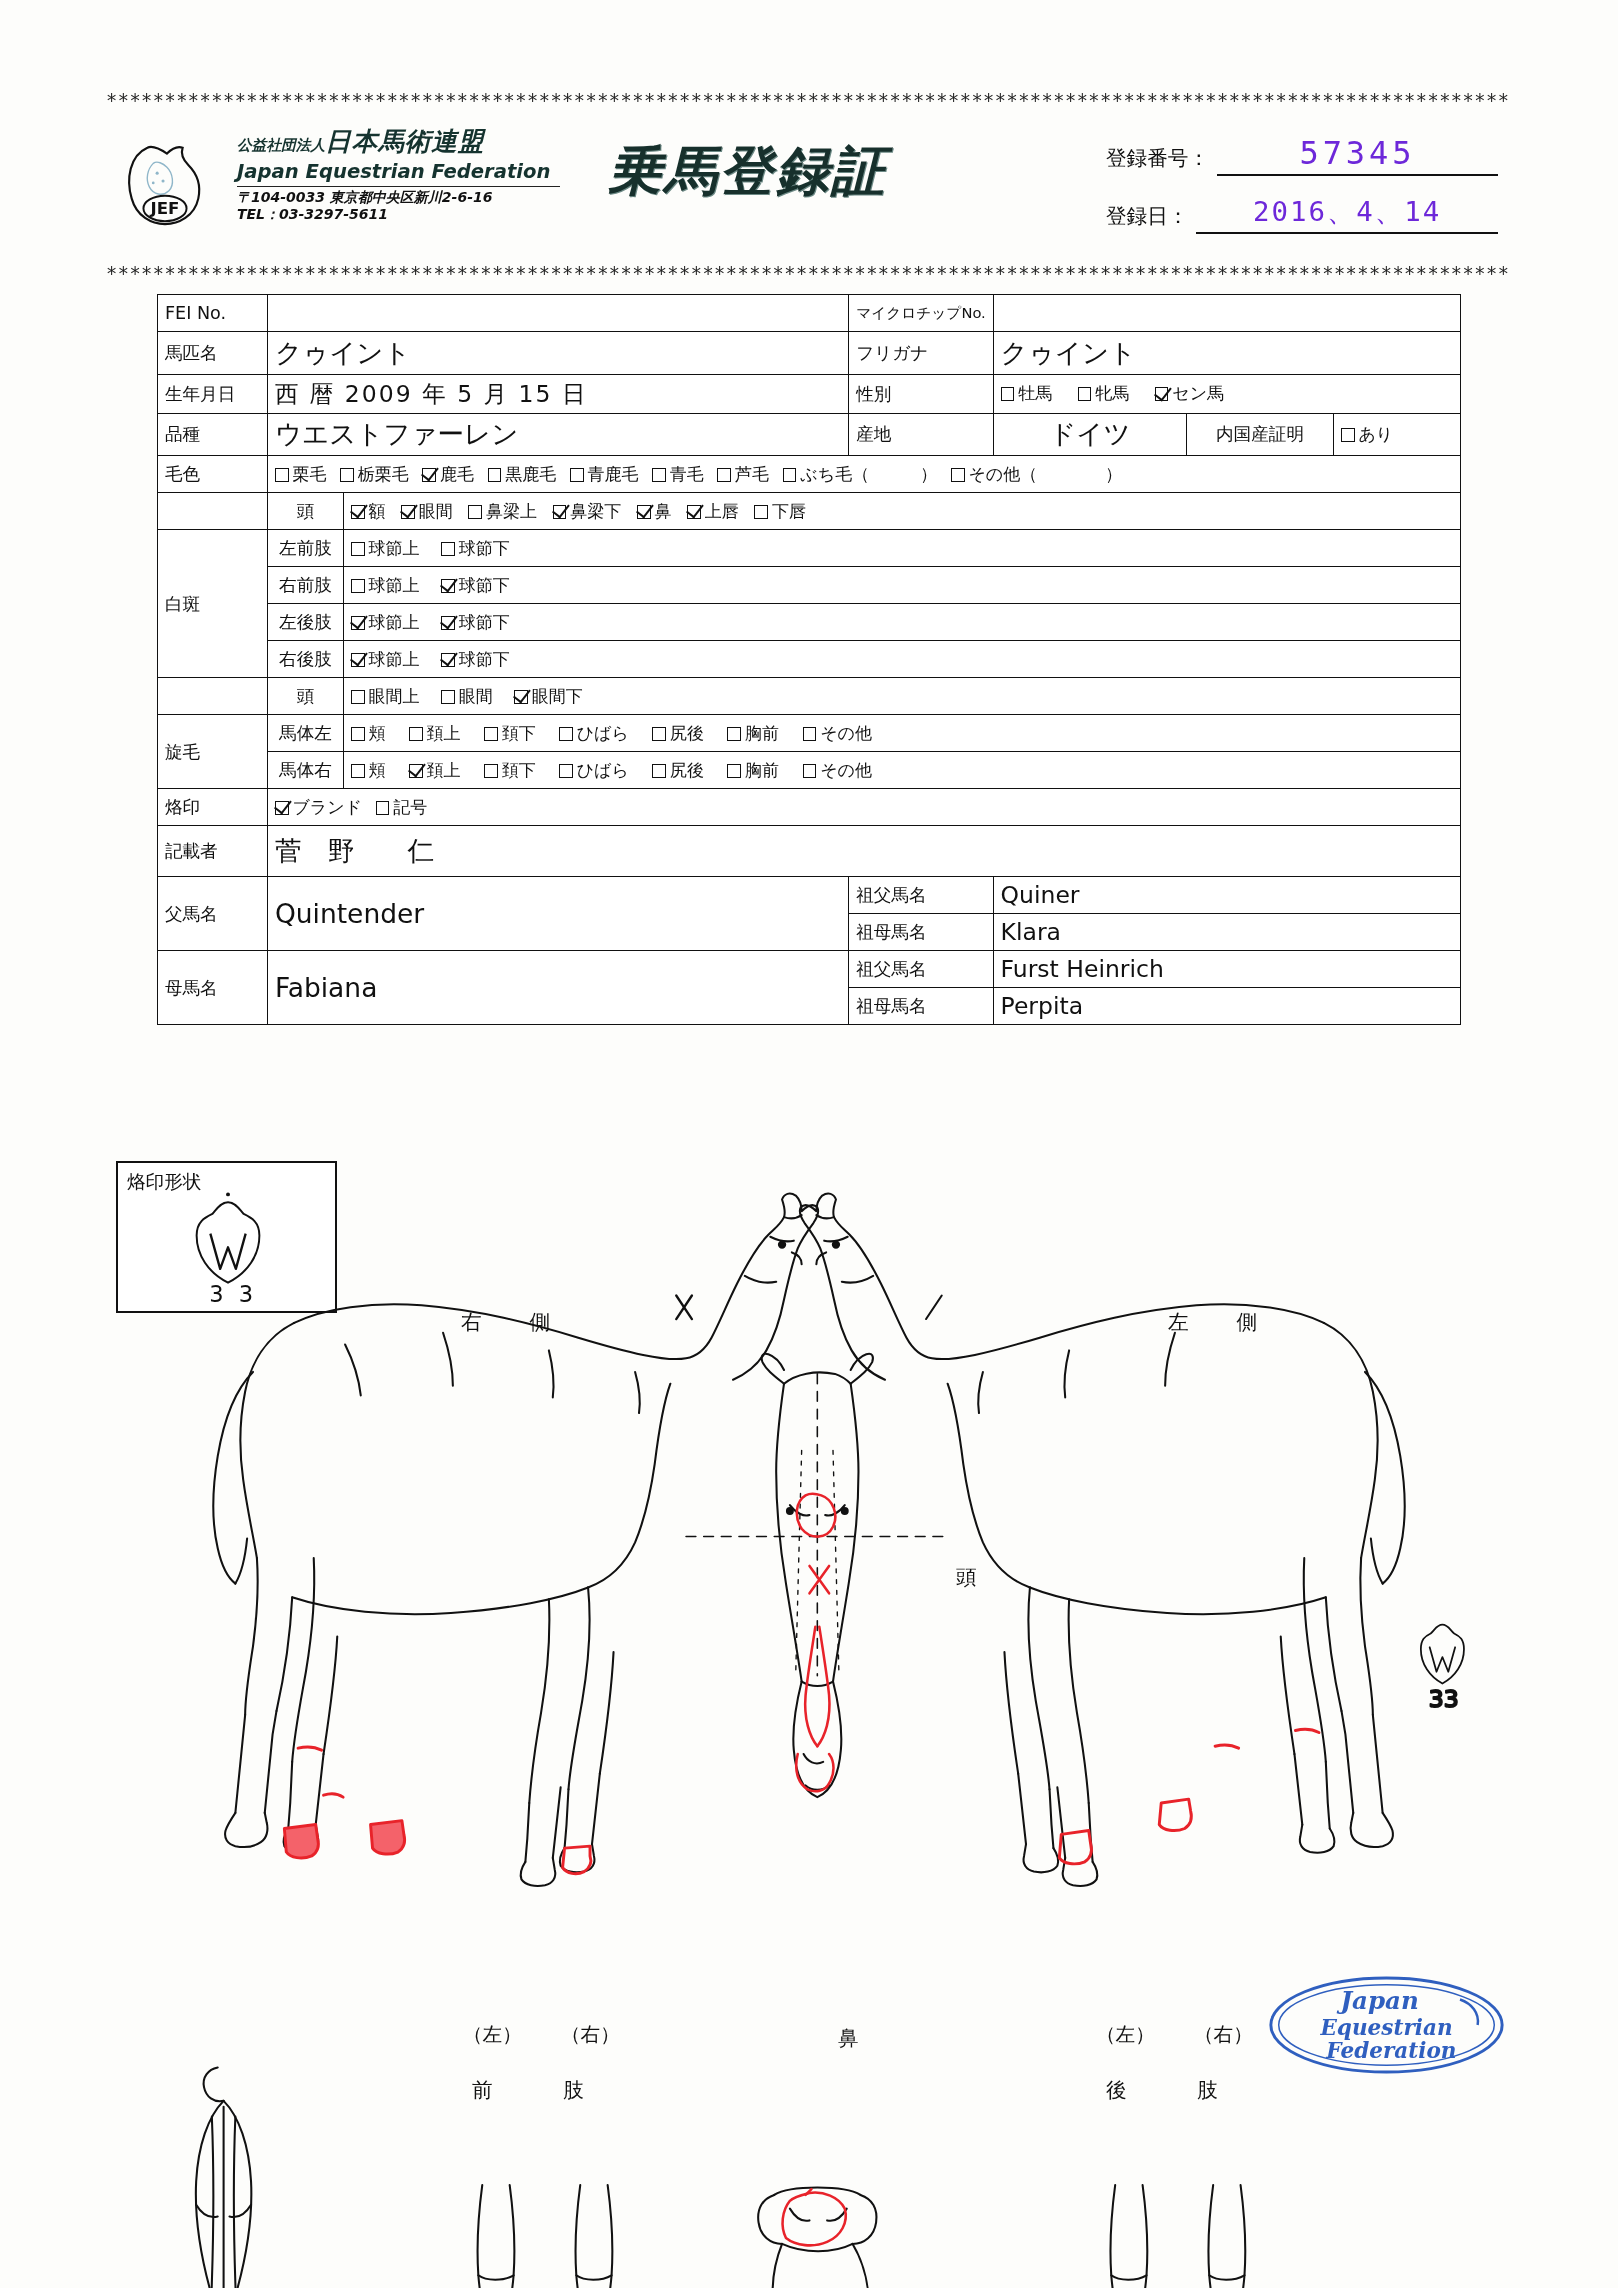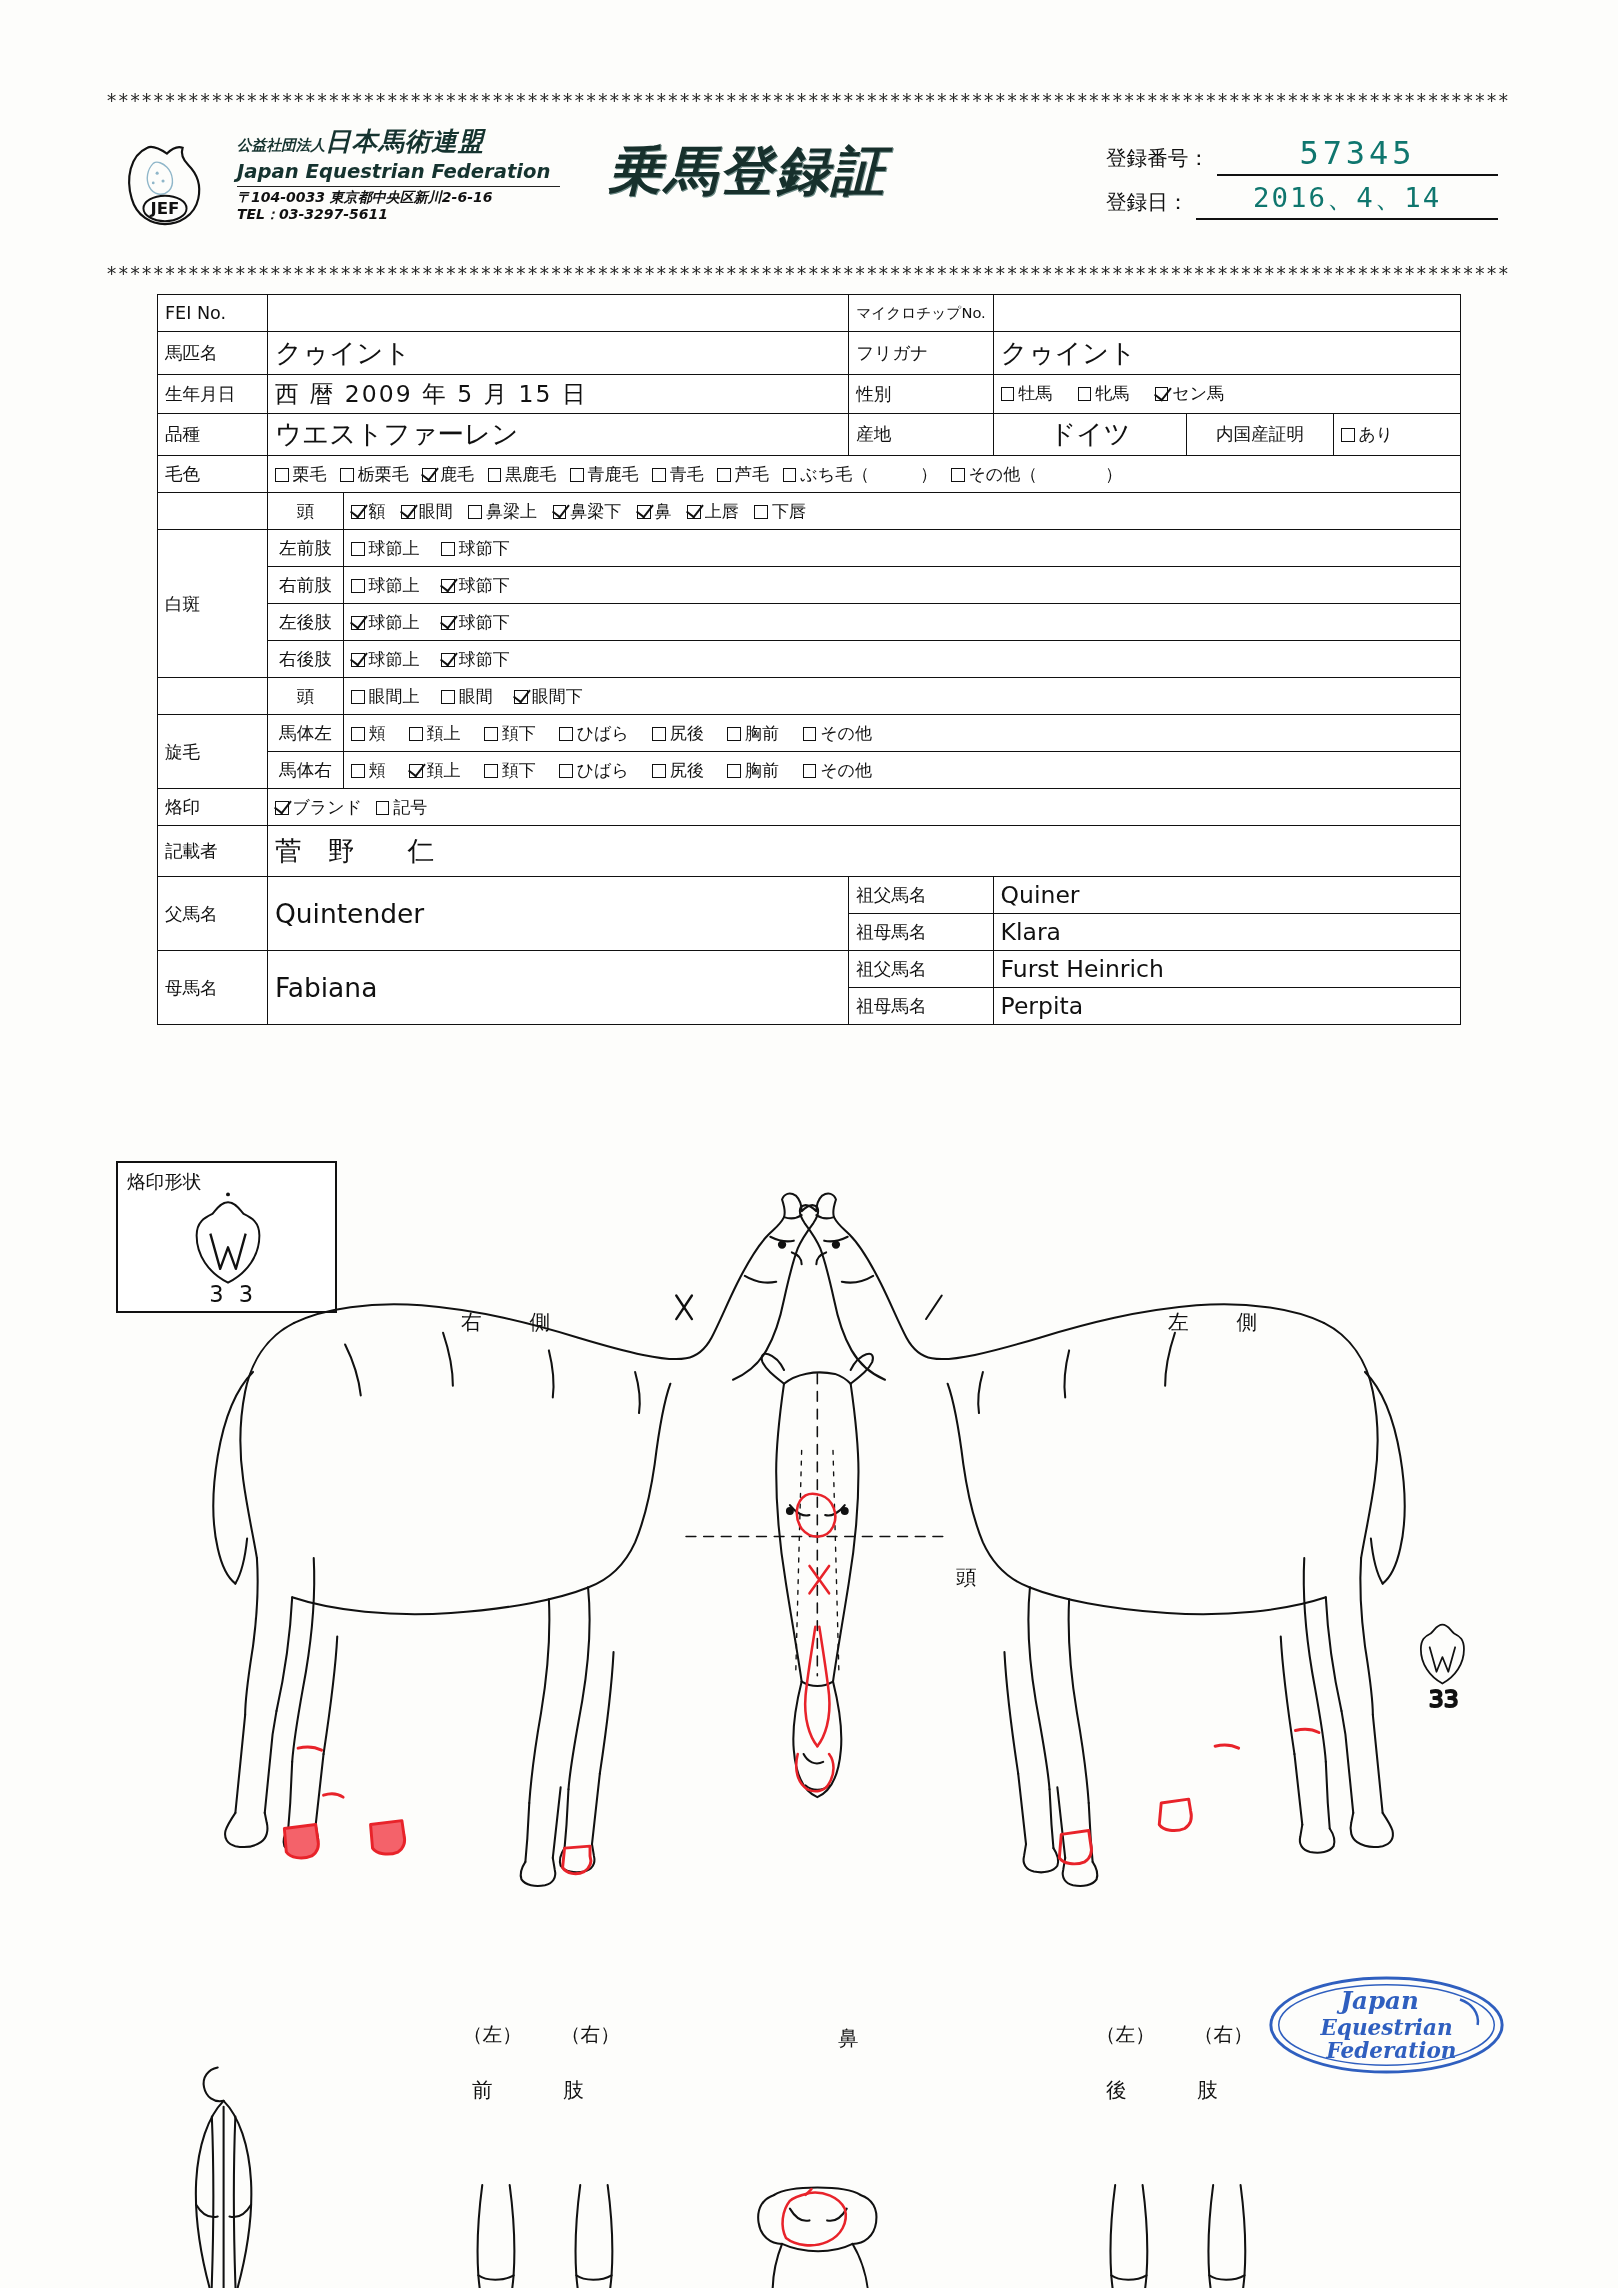--- a/index.html
+++ b/index.html
@@ -60,32 +60,32 @@
 
   .doc-title {
     position: absolute; left: 608px; top: 19.6px;
     font-family: "DejaVu Sans", sans-serif;
     font-size: 53px; font-weight: bold; font-style: italic;
     letter-spacing: 2.9px; color: #17302c;
     text-shadow: 1px 1px 0 #6d8a86;
   }
 
   .reg-box { position: absolute; left: 1106px; top: 17.6px; width: 392px; }
-  .reg-row { display: flex; align-items: flex-end; margin-bottom: 4px; }
+  .reg-row { display: flex; align-items: flex-end; margin-bottom: 18px; }
   .reg-label {
     font-size: 20.6px; font-family: "DejaVu Sans", sans-serif;
     white-space: nowrap; padding-bottom: 3.9px;
   }
   .reg-underline {
     flex: 1; border-bottom: 2.5px solid #111; margin-left: 7.8px;
     text-align: center;
   }
   .reg-value {
     font-family: "DejaVu Sans Mono", monospace;
-    font-size: 32px; letter-spacing: 3.9px; color: #0f766e;
+    font-size: 32px; letter-spacing: 3.9px; color: #6d28d9;
     padding-bottom: 2px; display: block;
   }
   .reg-value.date { font-size: 27.4px; letter-spacing: 2px; }
 
   
   table.reg { position: absolute; left: 157px; top: 294px;
     border-collapse: collapse; width: 1304px;
     font-size: 17px; }
   table.reg td {
     border: 1.6px solid #111;

